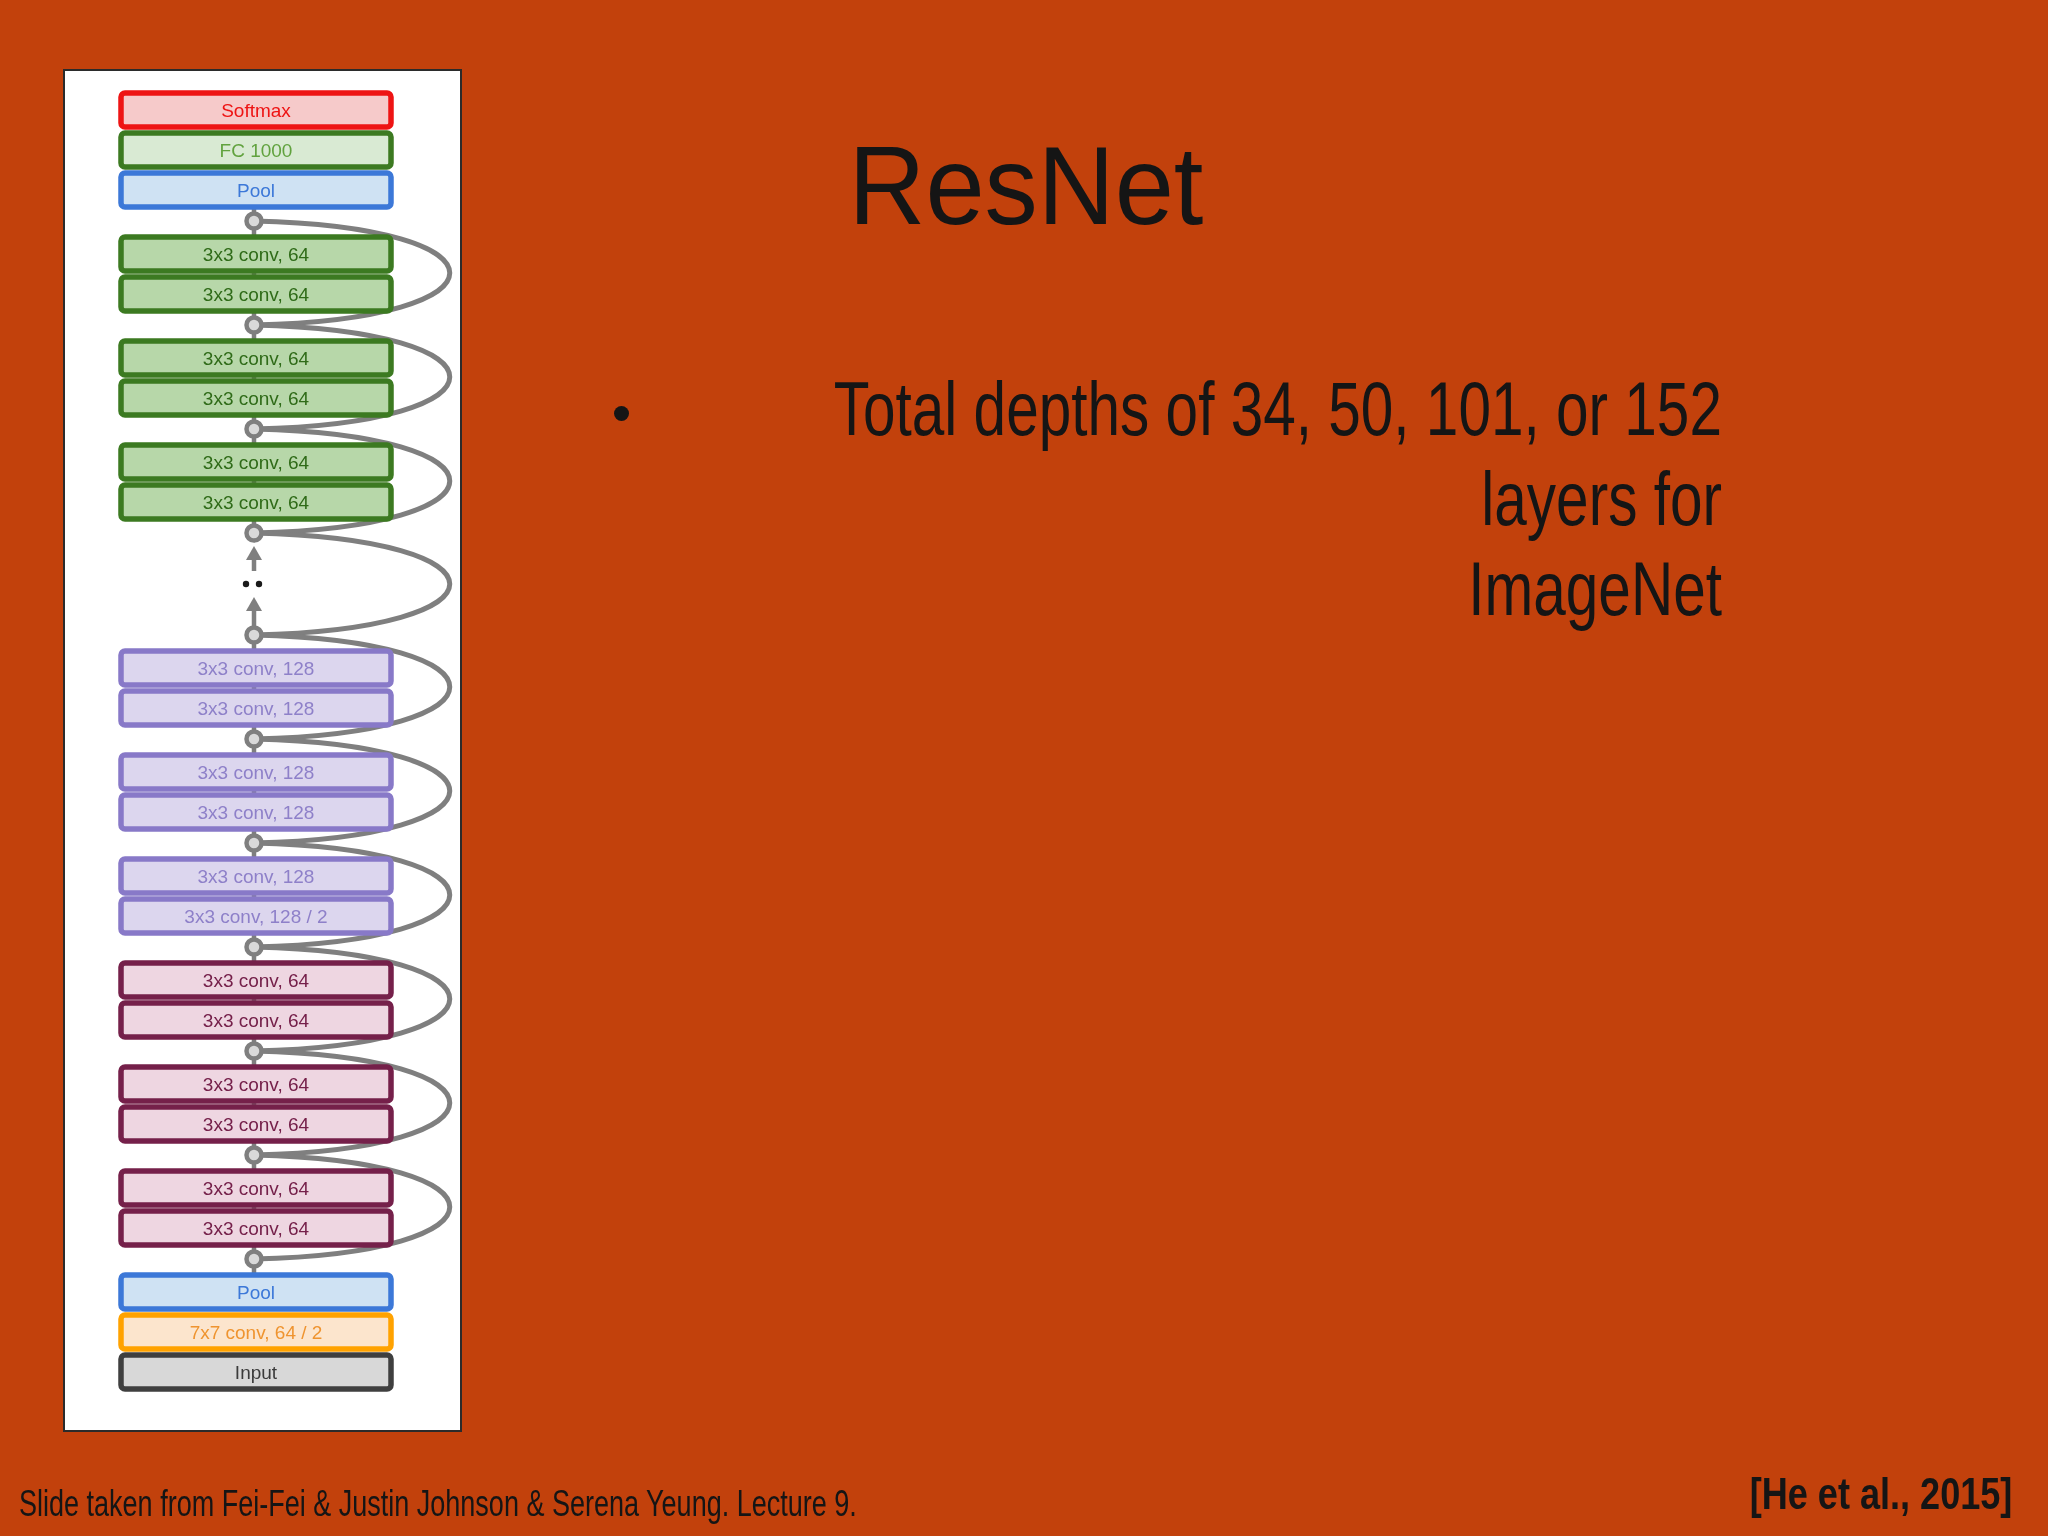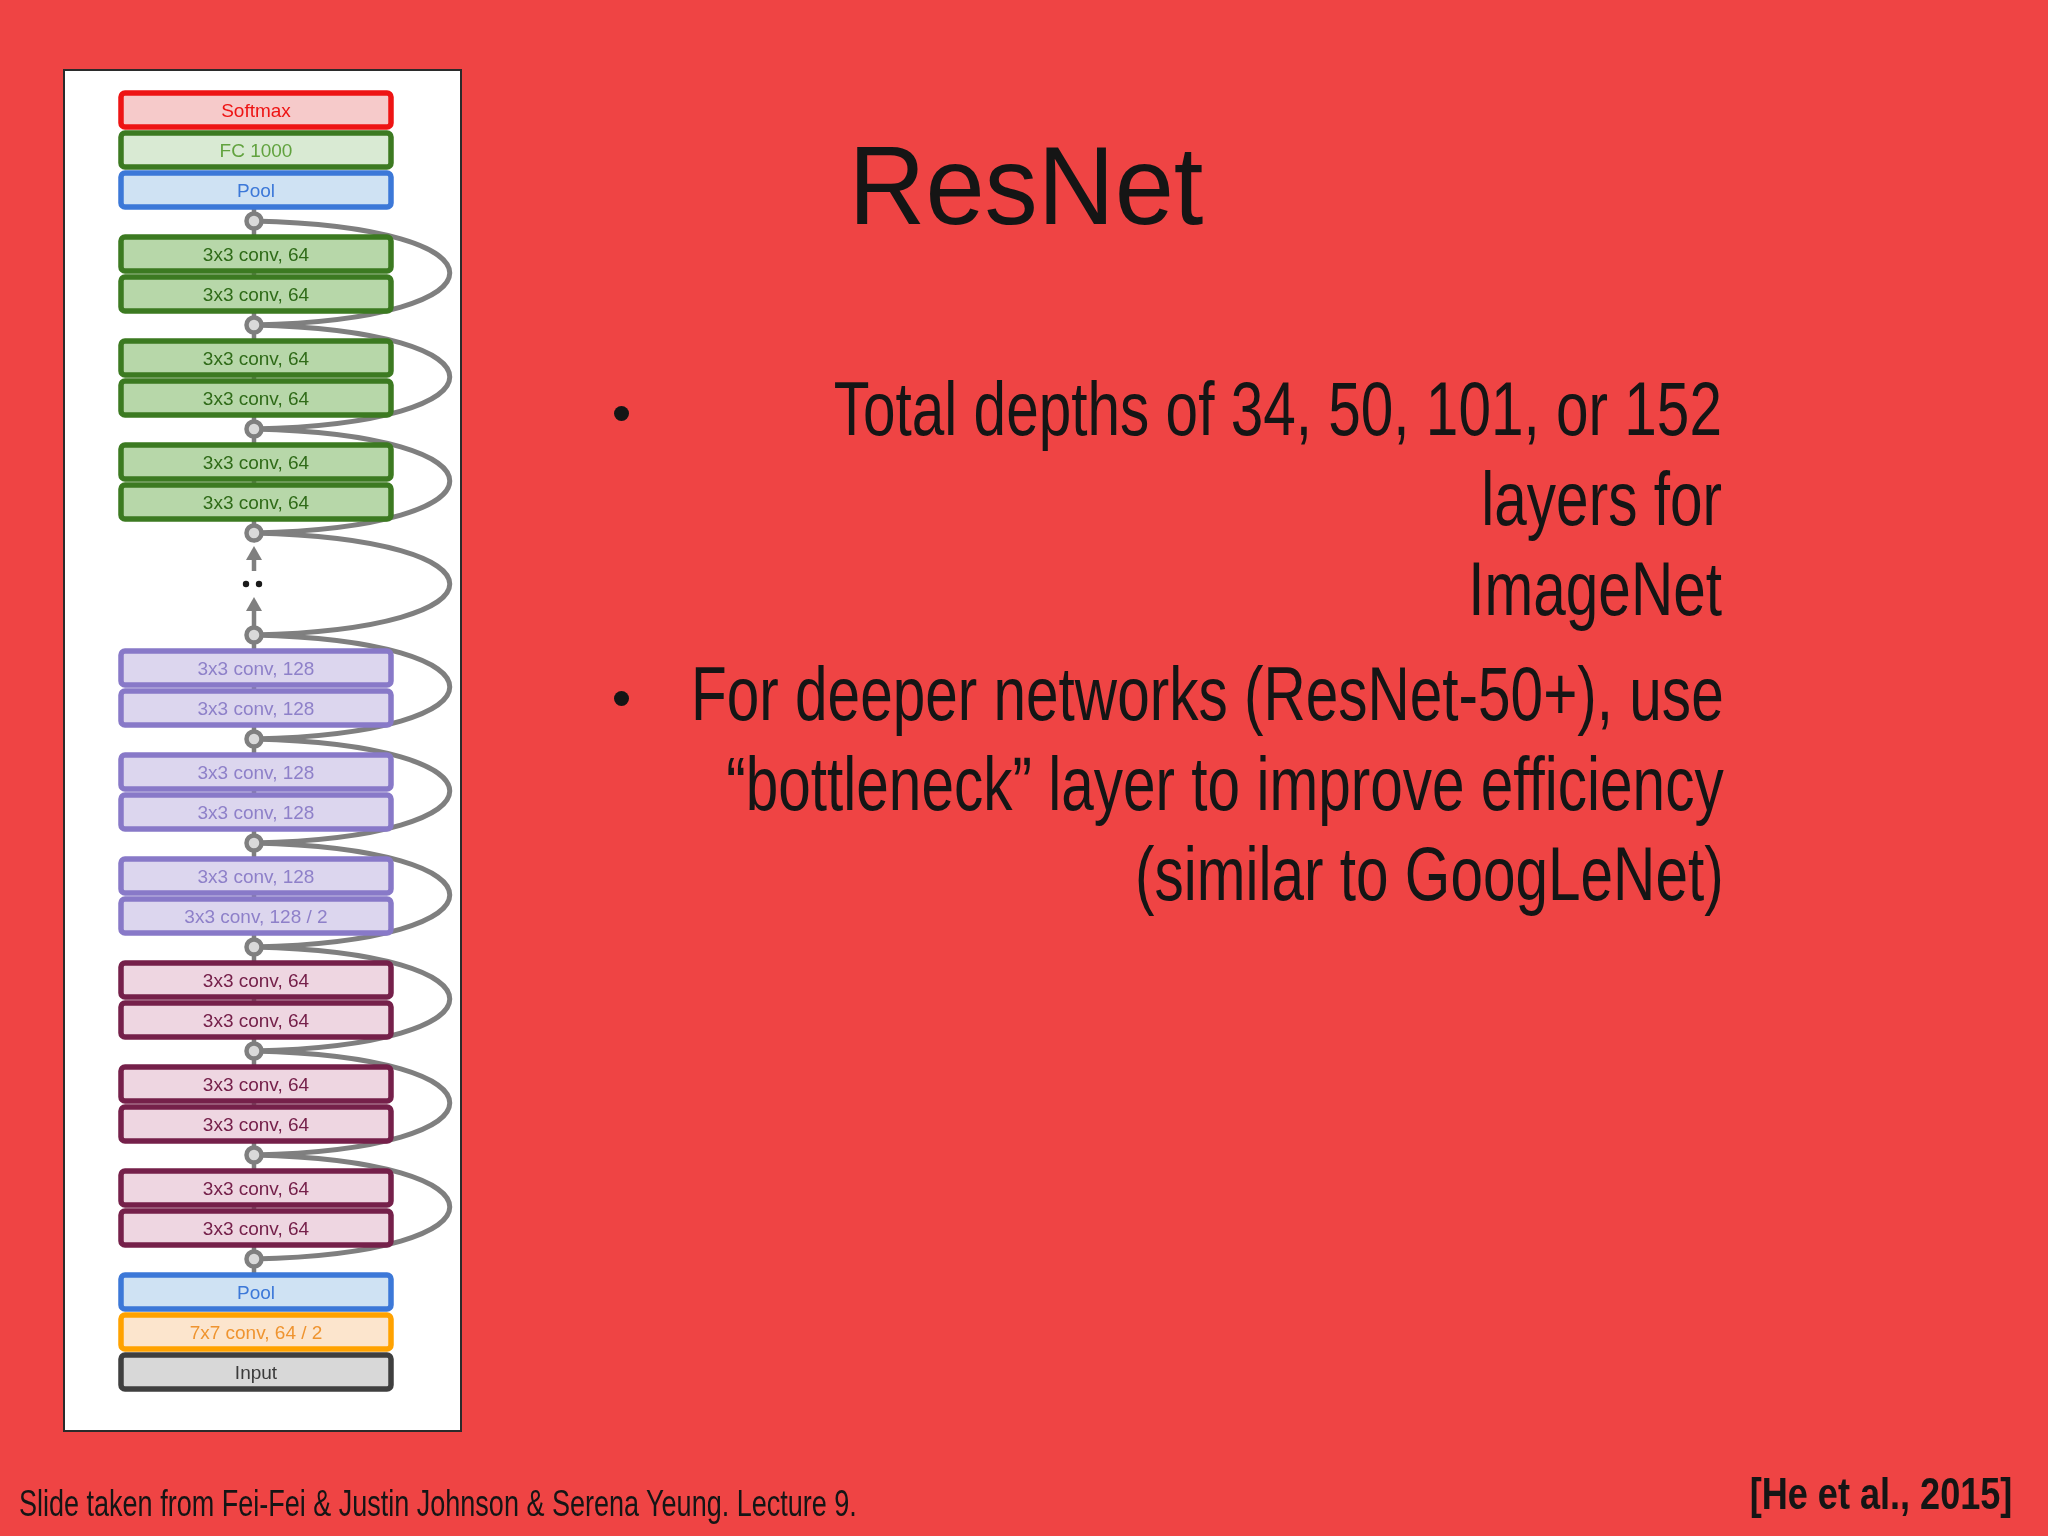--- a/index.html
+++ b/index.html
@@ -1,16 +1,16 @@
 <!DOCTYPE html>
 <html><head>
 <meta charset="utf-8">
 <style>
   html,body{margin:0;padding:0;background:#ffffff;}
-  .slide{position:relative;width:2048px;height:1536px;background:#ef4444;overflow:hidden;
+  .slide{position:relative;width:2048px;height:1536px;background:#c2410c;overflow:hidden;
          font-family:"Liberation Sans", sans-serif;color:#111;}
   .figure{position:absolute;left:63px;top:69px;width:399px;height:1363px;}
   .figure svg{display:block;width:399px;height:1363px;}
   .title{position:absolute;left:626px;top:130px;width:800px;margin:0;text-align:center;
          font-size:112px;line-height:112px;font-weight:400;color:#151515;
          transform:scaleX(0.95);transform-origin:50% 0;}
   .bullets{position:absolute;left:612px;top:364px;width:1420px;margin:0;padding:0;list-style:none;text-align:right;}
   .bullets li{position:relative;padding-left:72px;margin:0 0 15px 0;}
   .bullet-dot{position:absolute;left:2px;top:42px;width:15px;height:15px;border-radius:50%;background:#151515;}
   .bullet-text{display:inline-block;font-size:76px;line-height:90px;white-space:pre-line;color:#151515;
@@ -106,21 +106,18 @@
         <circle cx="191" cy="1086" r="7.5" fill="#d9d9d9" stroke="#7f7f7f" stroke-width="4.5"></circle>
         <circle cx="191" cy="1190" r="7.5" fill="#d9d9d9" stroke="#7f7f7f" stroke-width="4.5"></circle>
       </svg>
   </div>
 
   <h1 class="title">ResNet</h1>
 
   <ul class="bullets" id="bullet-list">
       <li><span class="bullet-dot"></span><span class="bullet-text">Total depths of 34, 50, 101, or 152 layers for
 ImageNet</span></li>
-      <li><span class="bullet-dot"></span><span class="bullet-text">For deeper networks (ResNet-50+), use
-“bottleneck” layer to improve efficiency
-(similar to GoogLeNet)</span></li>
     </ul>
 
   <div class="footer-left">Slide taken from Fei-Fei &amp; Justin Johnson &amp; Serena Yeung. Lecture 9.</div>
   <div class="footer-right">[He et al., 2015]</div>
 
 </div>
 
 </body></html>

